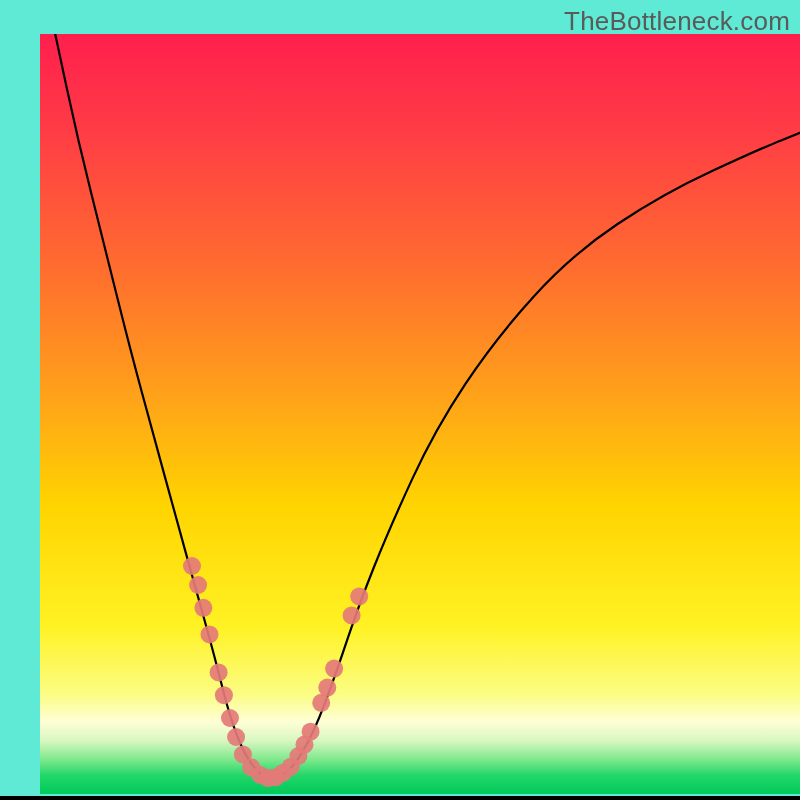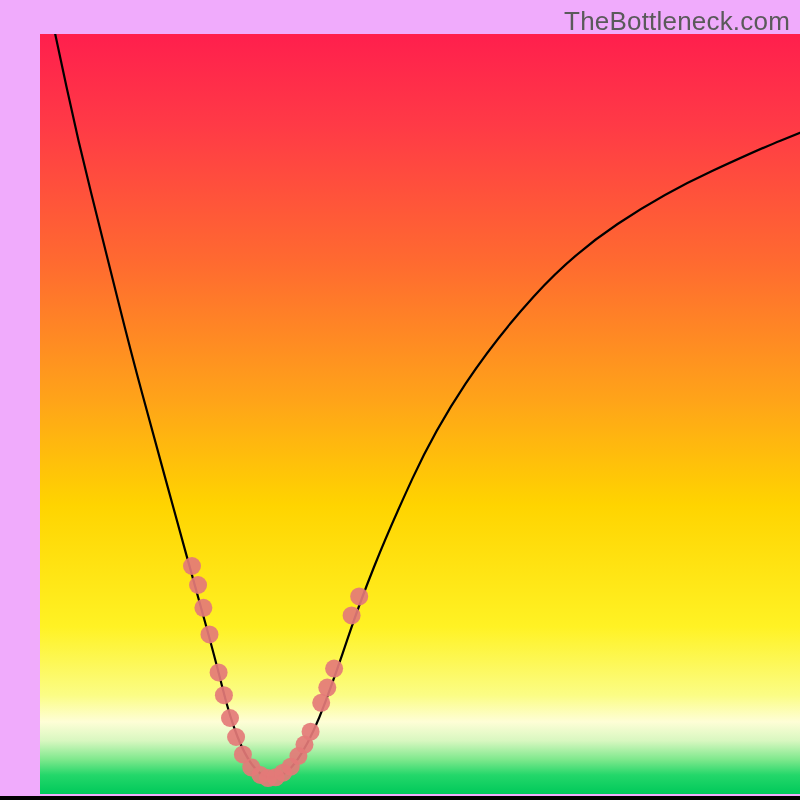--- a/index.html
+++ b/index.html
@@ -8,21 +8,21 @@
     width: 800px;
     height: 800px;
     overflow: hidden;
     background: #000;
     font-family: Arial, Helvetica, sans-serif;
   }
   .frame {
     position: relative;
     width: 800px;
     height: 796px;
-    background: #f0abfc;
+    background: #5eead4;
   }
   .plot-area {
     position: absolute;
     left: 40px;
     top: 34px;
     width: 760px;
     height: 760px;
     overflow: hidden;
   }
   .gradient {

